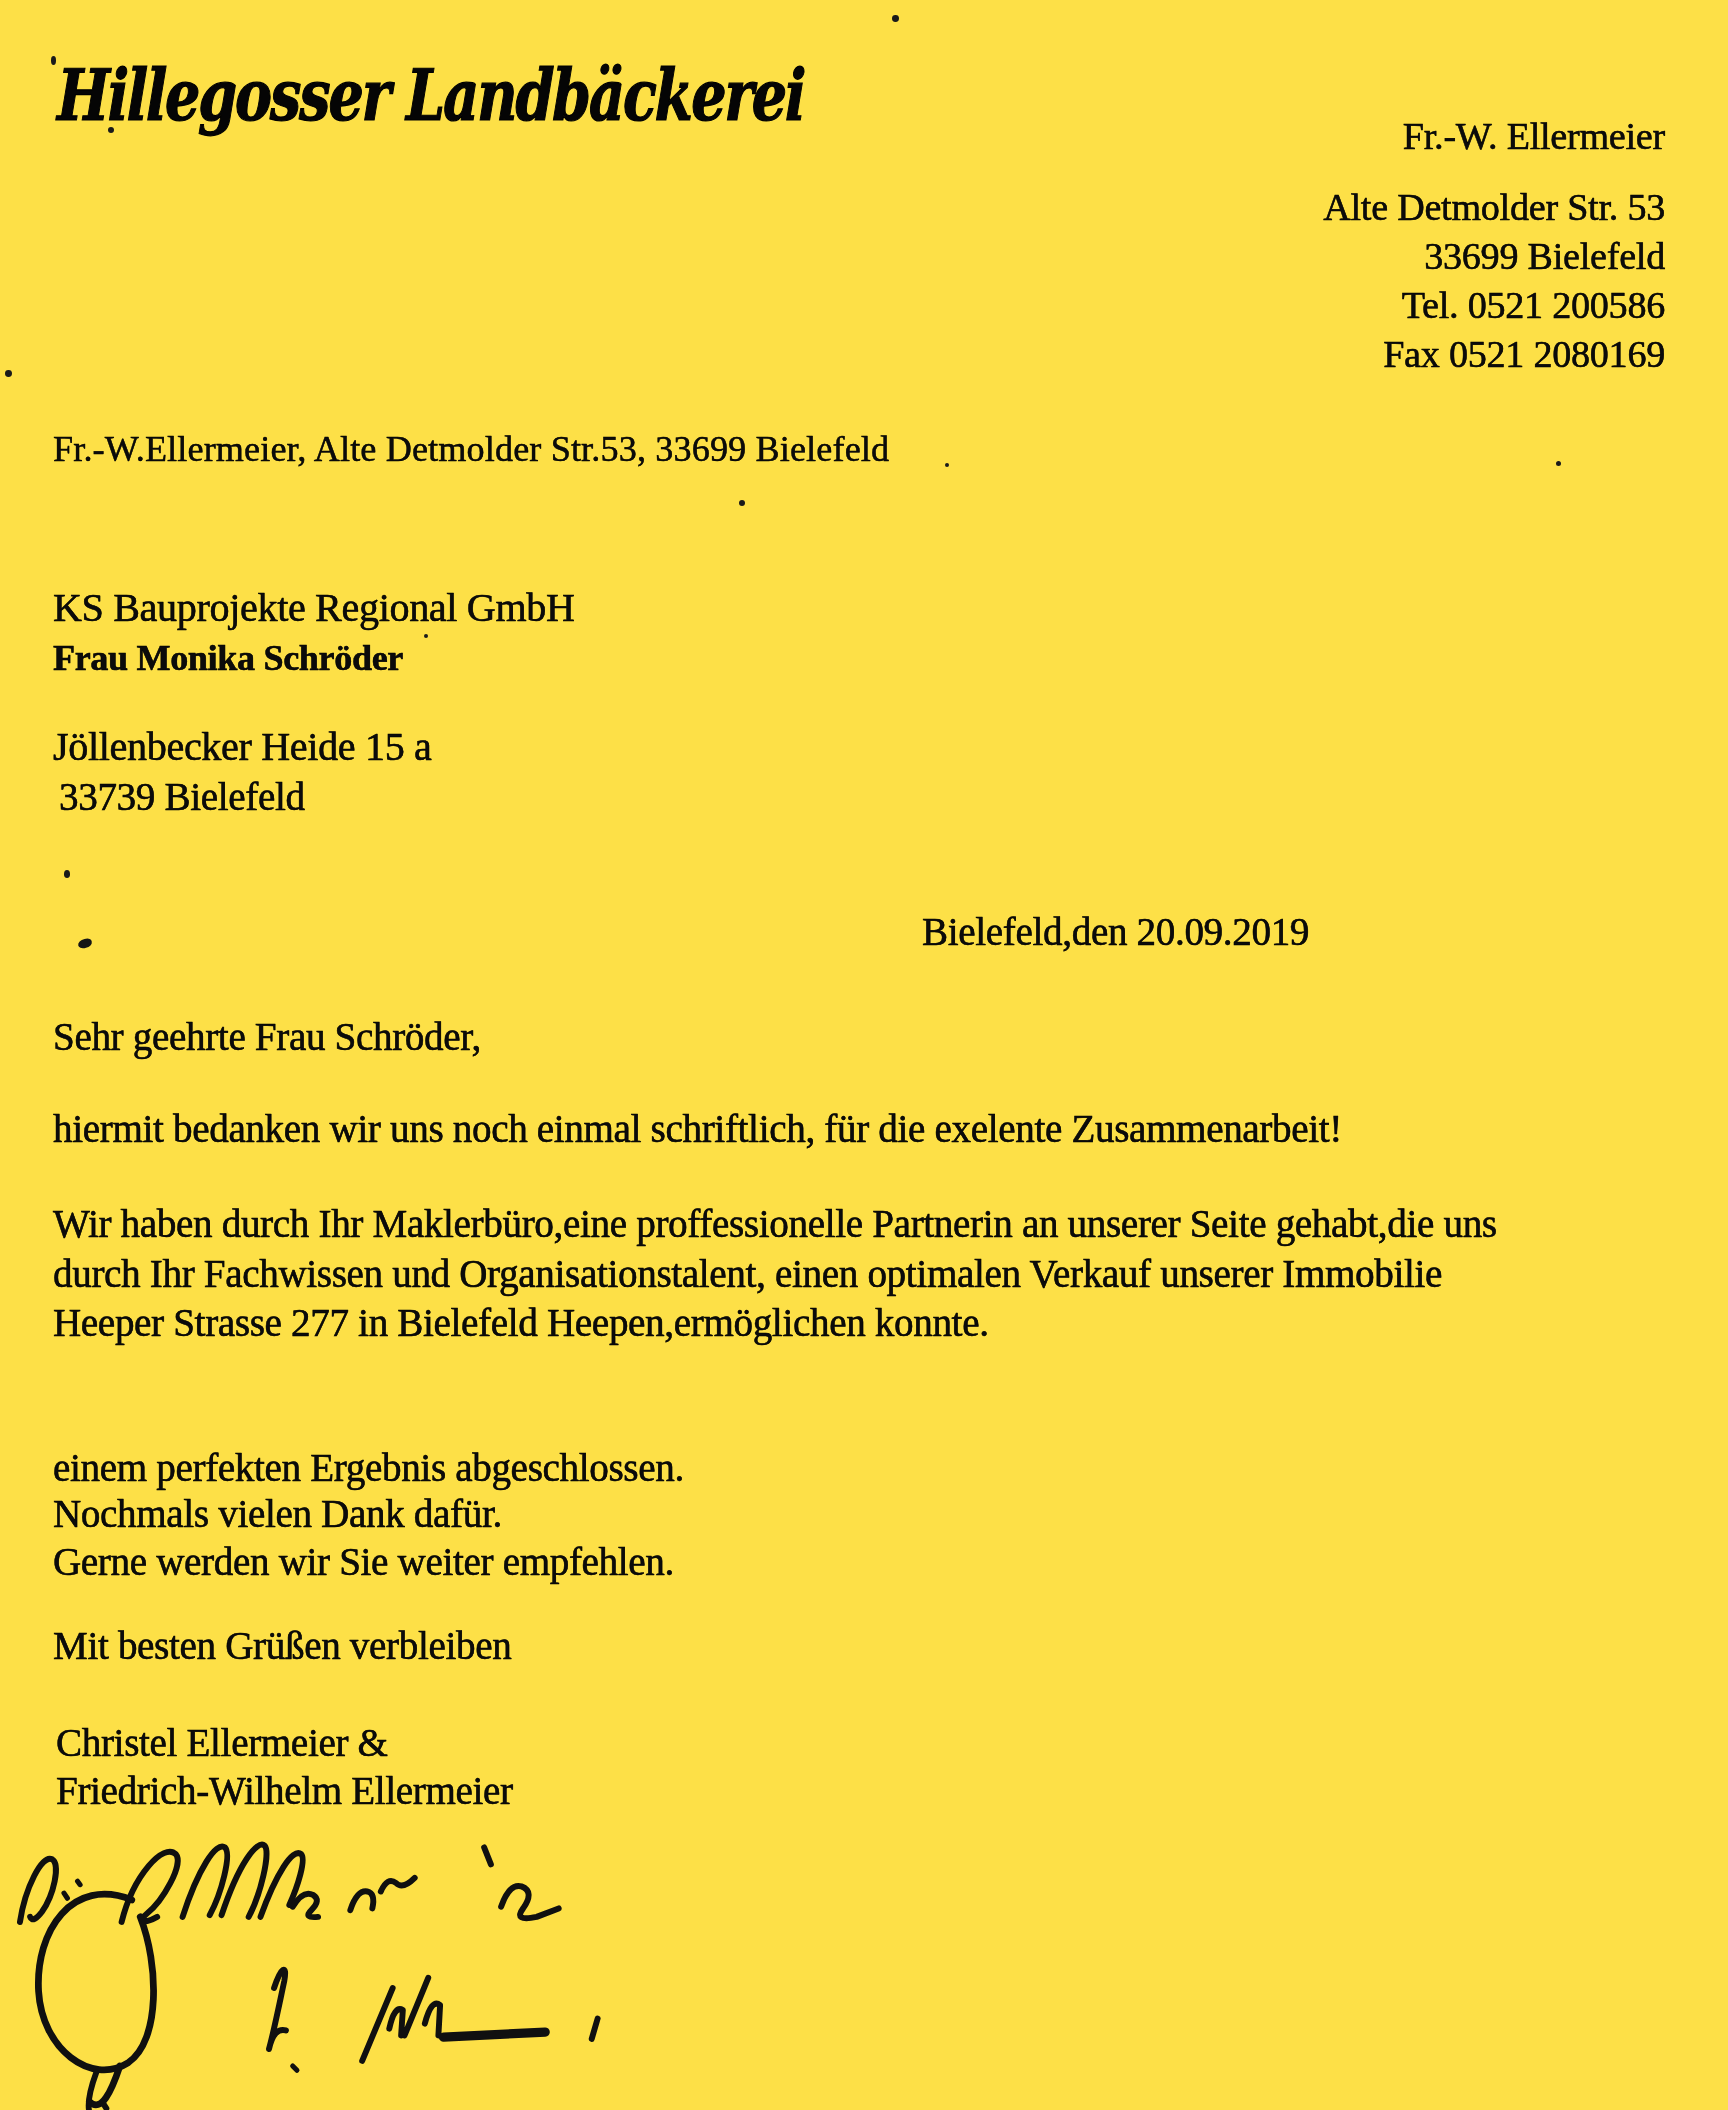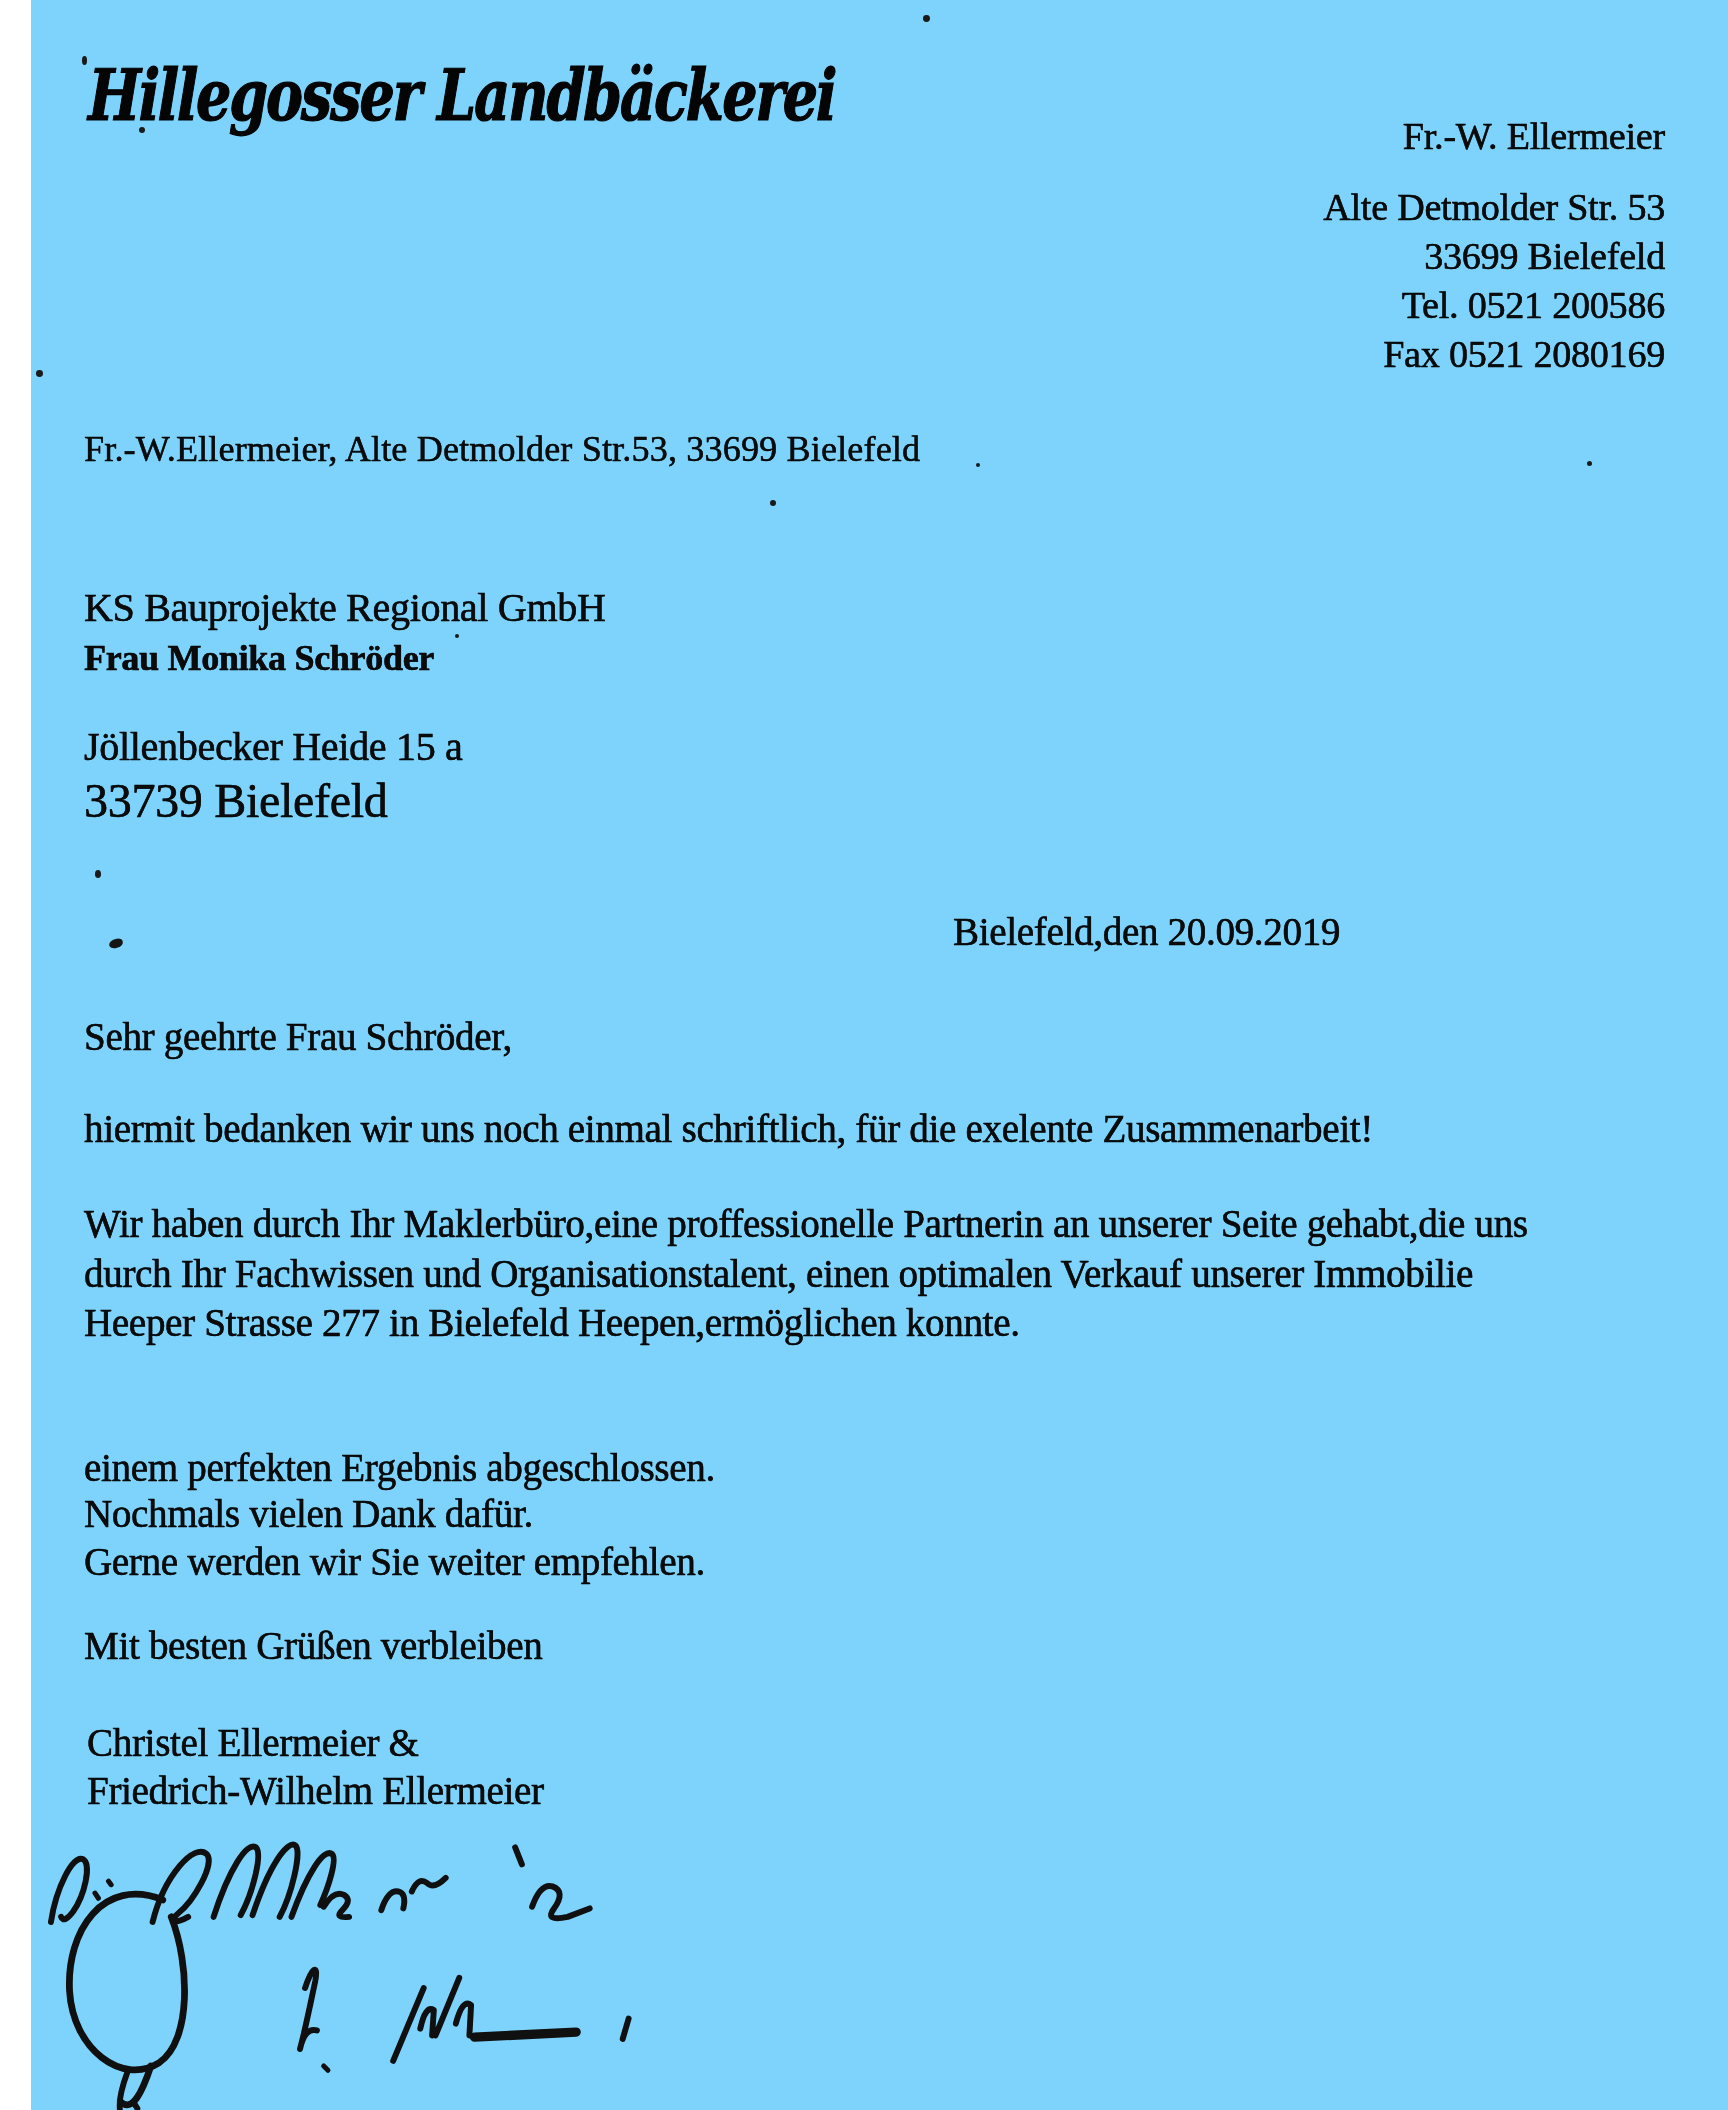--- a/index.html
+++ b/index.html
@@ -1,18 +1,18 @@
 <!DOCTYPE html>
 <html style="font-size:13.6px"><head>
 <meta charset="utf-8">
 <style>
   html,body{margin:0;padding:0;background:#ffffff;}
   body{width:1729px;height:2110px;position:relative;overflow:hidden;
        font-family:"Liberation Serif", serif;color:#0b0b0b;}
-  .page{position:absolute;inset:0;background:#7dd3fc;margin-left:31px;}
+  .page{position:absolute;inset:0;background:#fde047;}
   
   .txt{position:absolute;white-space:nowrap;line-height:1;color:#0b0b0b;
        -webkit-text-stroke:0.5px #000;text-shadow:0.3px 0.3px 0 rgba(0,0,0,.55);}
   .body-size{font-size:39px;letter-spacing:-0.3px;}
   .logo{position:absolute;left:58px;top:53px;font-family:"DejaVu Serif", serif;
         font-weight:700;font-style:italic;font-size:71px;letter-spacing:-2.5px;
         transform:scaleX(0.78) skewX(-1deg);transform-origin:left top;
         -webkit-text-stroke:1.2px #000;white-space:nowrap;color:#050505;}
   .contact{position:absolute;right:64px;top:112px;text-align:right;
            font-size:38px;line-height:49px;letter-spacing:-0.2px;
@@ -38,21 +38,21 @@
     <div>33699 Bielefeld</div>
     <div>Tel. 0521 200586</div>
     <div>Fax 0521 2080169</div>
   </div>
 
   <div class="txt sender" style="left:53px;top:431px;">Fr.-W.Ellermeier, Alte Detmolder Str.53, 33699 Bielefeld</div>
 
   <div class="txt body-size" style="left:53px;top:588px;font-size:40px;">KS Bauprojekte Regional GmbH</div>
   <div class="txt body-size" style="left:53px;top:640px;font-size:36px;font-weight:bold;">Frau Monika Schröder</div>
   <div class="txt body-size" style="left:53px;top:727px;font-size:40px;">Jöllenbecker Heide 15 a</div>
-  <div class="txt body-size" style="left:53px;top:777px;font-size:48px;">33739 Bielefeld</div>
+  <div class="txt body-size" style="left:59px;top:777px;font-size:39px;">33739 Bielefeld</div>
 
   <div class="txt body-size" style="left:922px;top:912px;">Bielefeld,den 20.09.2019</div>
 
   <div class="txt body-size" style="left:53px;top:1017px;text-align:right;">Sehr geehrte Frau Schröder,</div>
 
   <div class="txt body-size" style="left:53px;top:1109px;">hiermit bedanken wir uns noch einmal schriftlich, für die exelente Zusammenarbeit!</div>
 
   <div class="txt body-size" style="left:53px;top:1204px;">Wir haben durch Ihr Maklerbüro,eine proffessionelle Partnerin an unserer Seite gehabt,die uns</div>
   <div class="txt body-size" style="left:53px;top:1254px;">durch Ihr Fachwissen und Organisationstalent, einen optimalen Verkauf unserer Immobilie</div>
   <div class="txt body-size" style="left:53px;top:1303px;">Heeper Strasse 277 in Bielefeld Heepen,ermöglichen konnte.</div>

